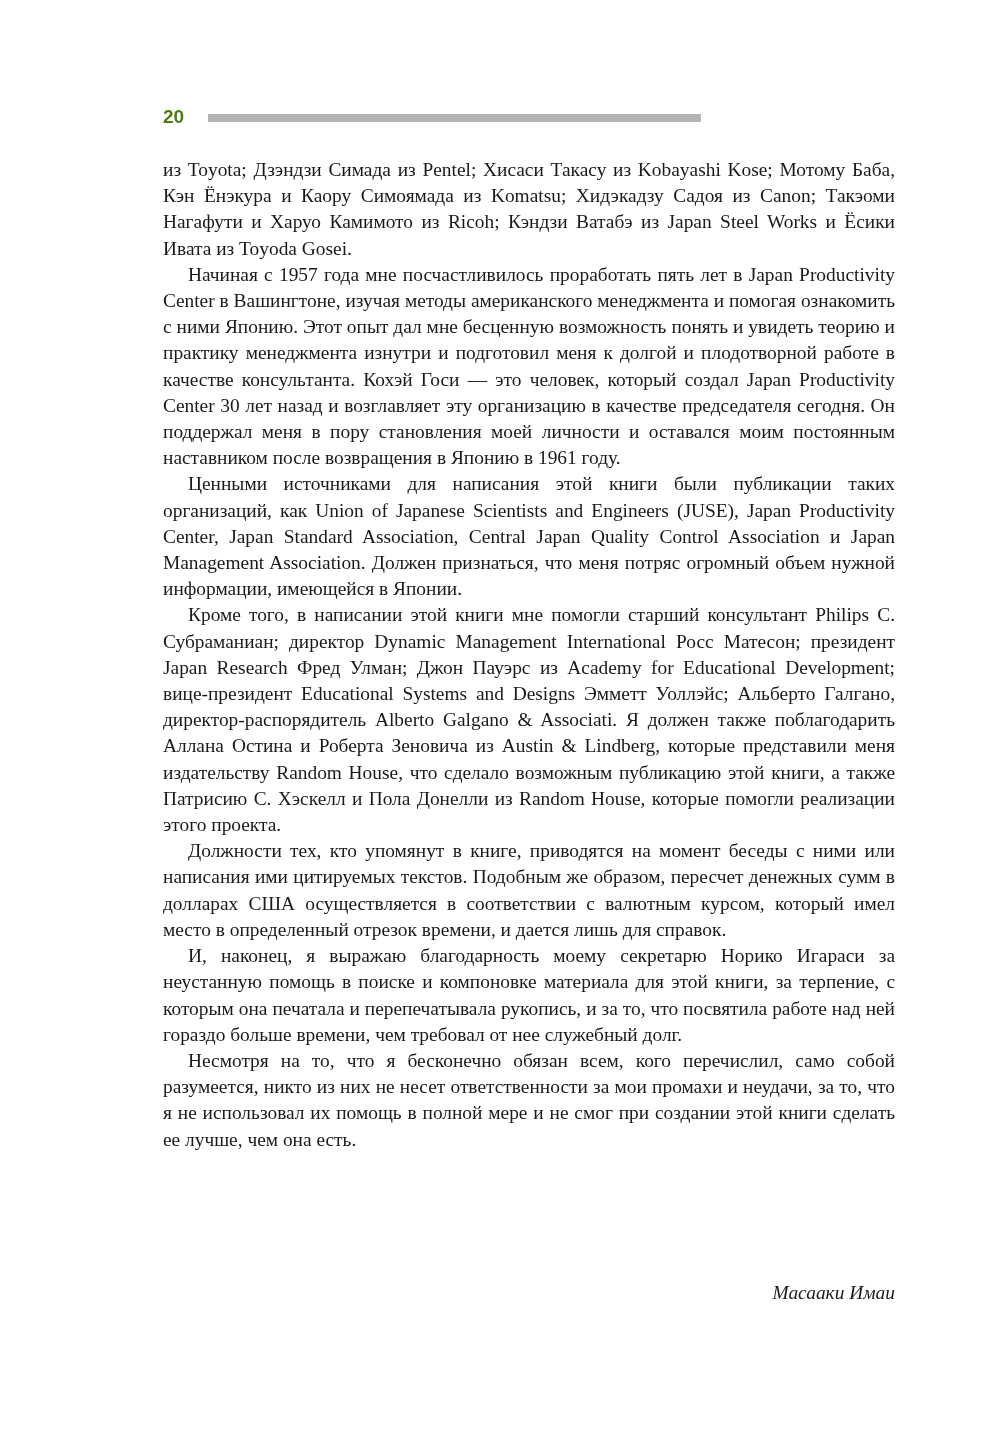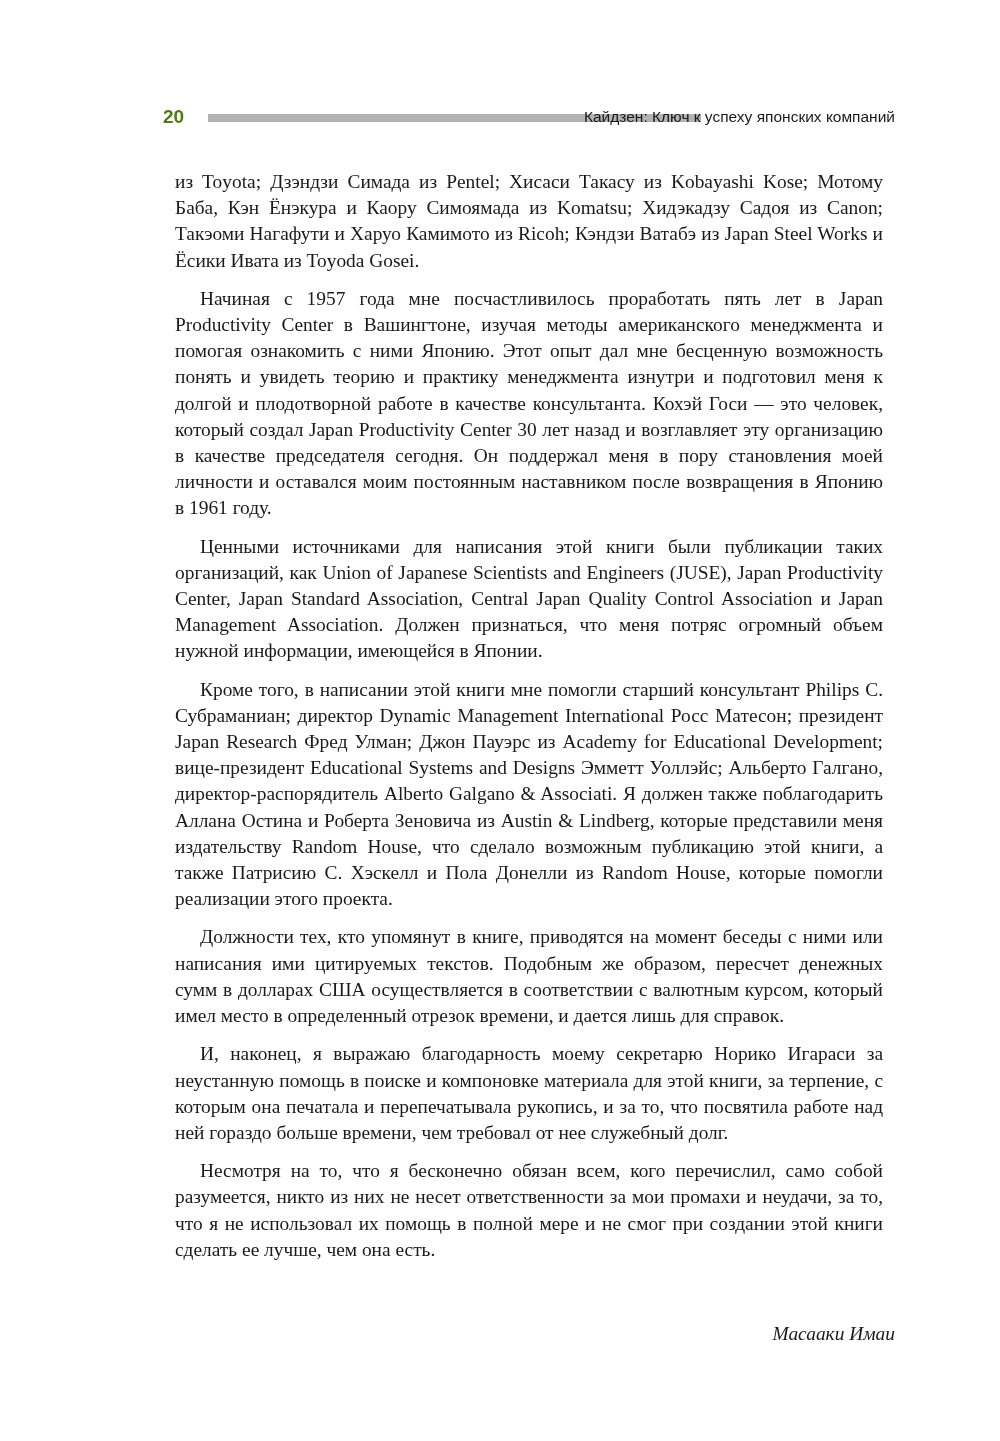--- a/index.html
+++ b/index.html
@@ -54,45 +54,43 @@
       left: 163px;
       top: 157px;
       width: 732px;
       font-family: "Liberation Serif", serif;
       font-size: 19.4px;
       line-height: 26.2px;
       text-align: justify;
       hyphens: manual;
     }
     .body-text p {
-      margin: 12px;
+      margin: 0;
       text-indent: 0;
     }
     .body-text p.indent {
       text-indent: 25px;
     }
     .signature {
       position: absolute;
       right: 105px;
       top: 1280px;
       font-family: "Liberation Serif", serif;
       font-style: italic;
       font-size: 19.4px;
       line-height: 26px;
       color: #1a1a1a;
-      margin-top: 41px;
     }
   </style>
 </head>
 <body>
 
 <div class="header">
   <span class="page-number">20</span>
   <div class="header-rule"></div>
-  <span class="running-title">Кайдзен: Ключ к успеху японских компаний</span>
 </div>
 
 <div class="body-text">
   <p>из Toyota; Дзэндзи Симада из Pentel; Хисаси Такасу из Kobayashi Kose; Мо­тому Баба, Кэн Ёнэкура и Каору Симоямада из Komatsu; Хидэкадзу Садоя из Canon; Такэоми Нагафути и Харуо Камимото из Ricoh; Кэндзи Ватабэ из Japan Steel Works и Ёсики Ивата из Toyoda Gosei.</p>
   <p class="indent">Начиная с 1957 года мне посчастливилось проработать пять лет в Japan Productivity Center в Вашингтоне, изучая методы американского менеджмен­та и помогая ознакомить с ними Японию. Этот опыт дал мне бесценную возможность понять и увидеть теорию и практику менеджмента изнутри и подготовил меня к долгой и плодотворной работе в качестве консультан­та. Кохэй Госи — это человек, который создал Japan Productivity Center 30 лет назад и возглавляет эту организацию в качестве председателя сегодня. Он поддержал меня в пору становления моей личности и оставался моим постоянным наставником после возвращения в Японию в 1961 году.</p>
   <p class="indent">Ценными источниками для написания этой книги были публикации та­ких организаций, как Union of Japanese Scientists and Engineers (JUSE), Japan Productivity Center, Japan Standard Association, Central Japan Quality Control Association и Japan Management Association. Должен признаться, что меня потряс огромный объем нужной информации, имеющейся в Японии.</p>
   <p class="indent">Кроме того, в написании этой книги мне помогли старший консультант Philips C. Субраманиан; директор Dynamic Management International Росс Матесон; президент Japan Research Фред Улман; Джон Пауэрс из Academy for Educational Development; вице-президент Educational Systems and Designs Эмметт Уоллэйс; Альберто Галгано, директор-распорядитель Alberto Gal­gano &amp; Associati. Я должен также поблагодарить Аллана Остина и Роберта Зеновича из Austin &amp; Lindberg, которые представили меня издательству Random House, что сделало возможным публикацию этой книги, а также Патрисию С. Хэскелл и Пола Донелли из Random House, которые помогли реализации этого проекта.</p>
   <p class="indent">Должности тех, кто упомянут в книге, приводятся на момент беседы с ними или написания ими цитируемых текстов. Подобным же образом, пересчет денежных сумм в долларах США осуществляется в соответствии с валютным курсом, который имел место в определенный отрезок времени, и дается лишь для справок.</p>
   <p class="indent">И, наконец, я выражаю благодарность моему секретарю Норико Игараси за неустанную помощь в поиске и компоновке материала для этой книги, за терпение, с которым она печатала и перепечатывала рукопись, и за то, что посвятила работе над ней гораздо больше времени, чем требовал от нее служебный долг.</p>
   <p class="indent">Несмотря на то, что я бесконечно обязан всем, кого перечислил, само собой разумеется, никто из них не несет ответственности за мои промахи и неудачи, за то, что я не использовал их помощь в полной мере и не смог при создании этой книги сделать ее лучше, чем она есть.</p>

